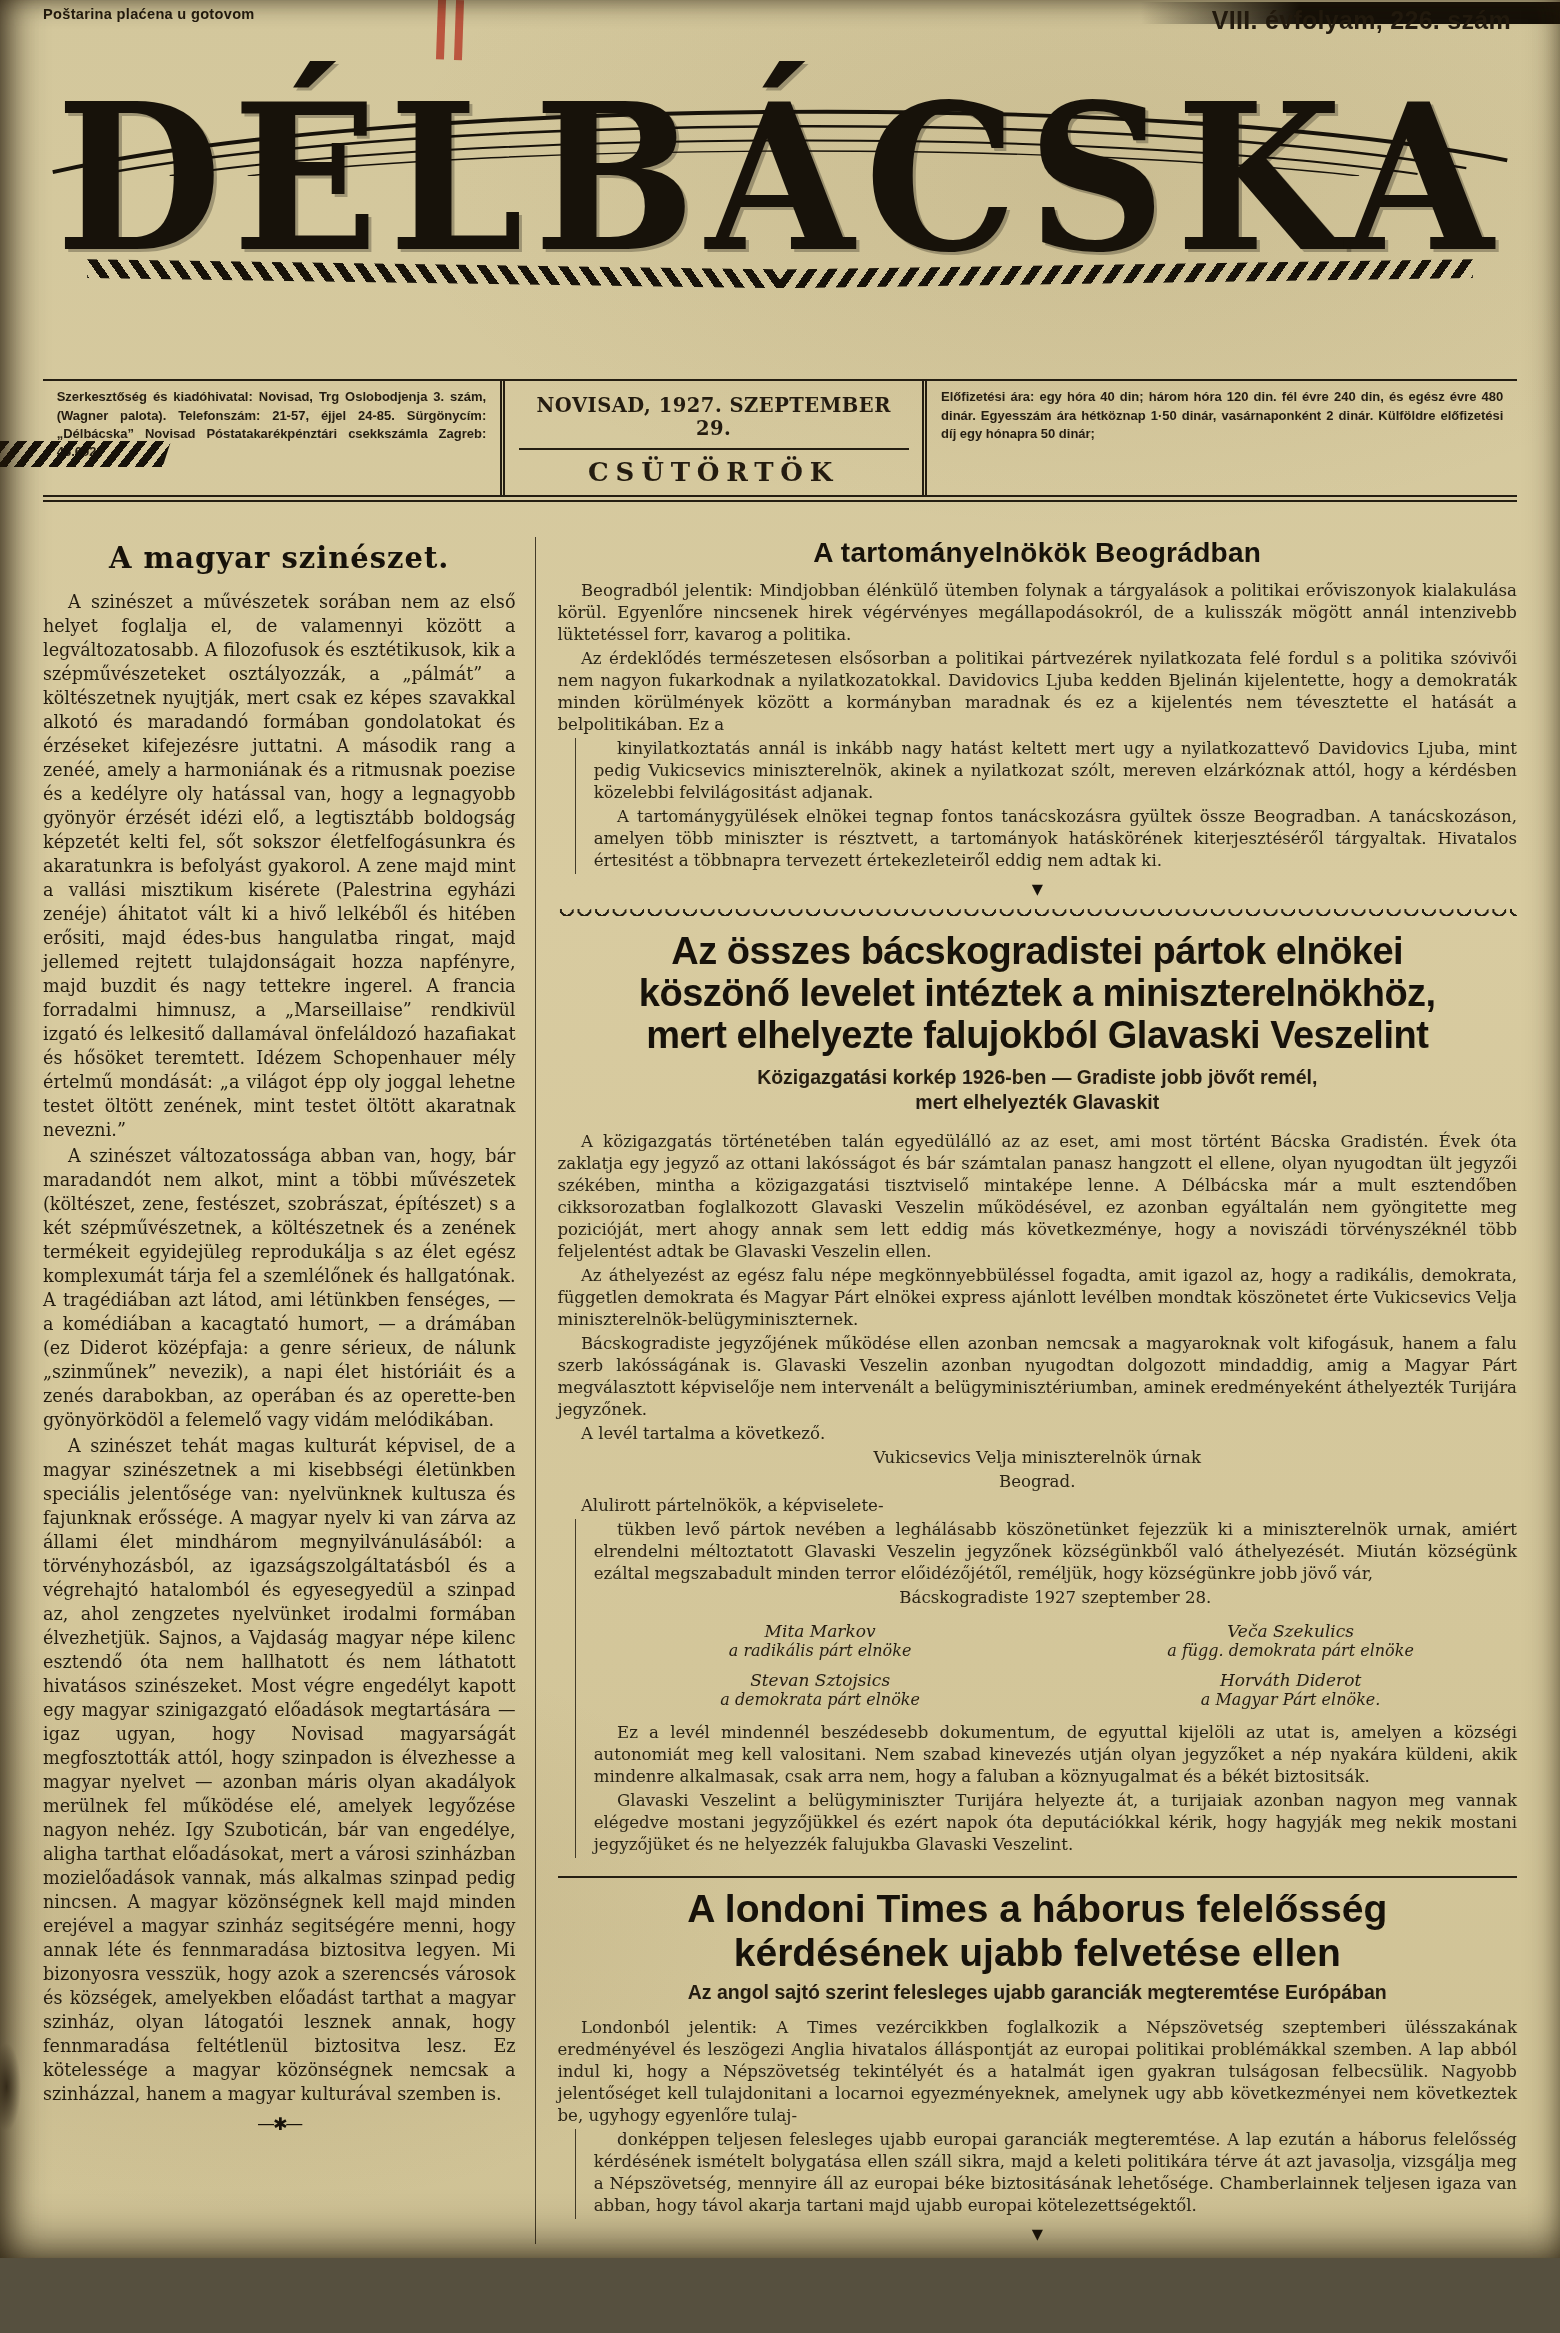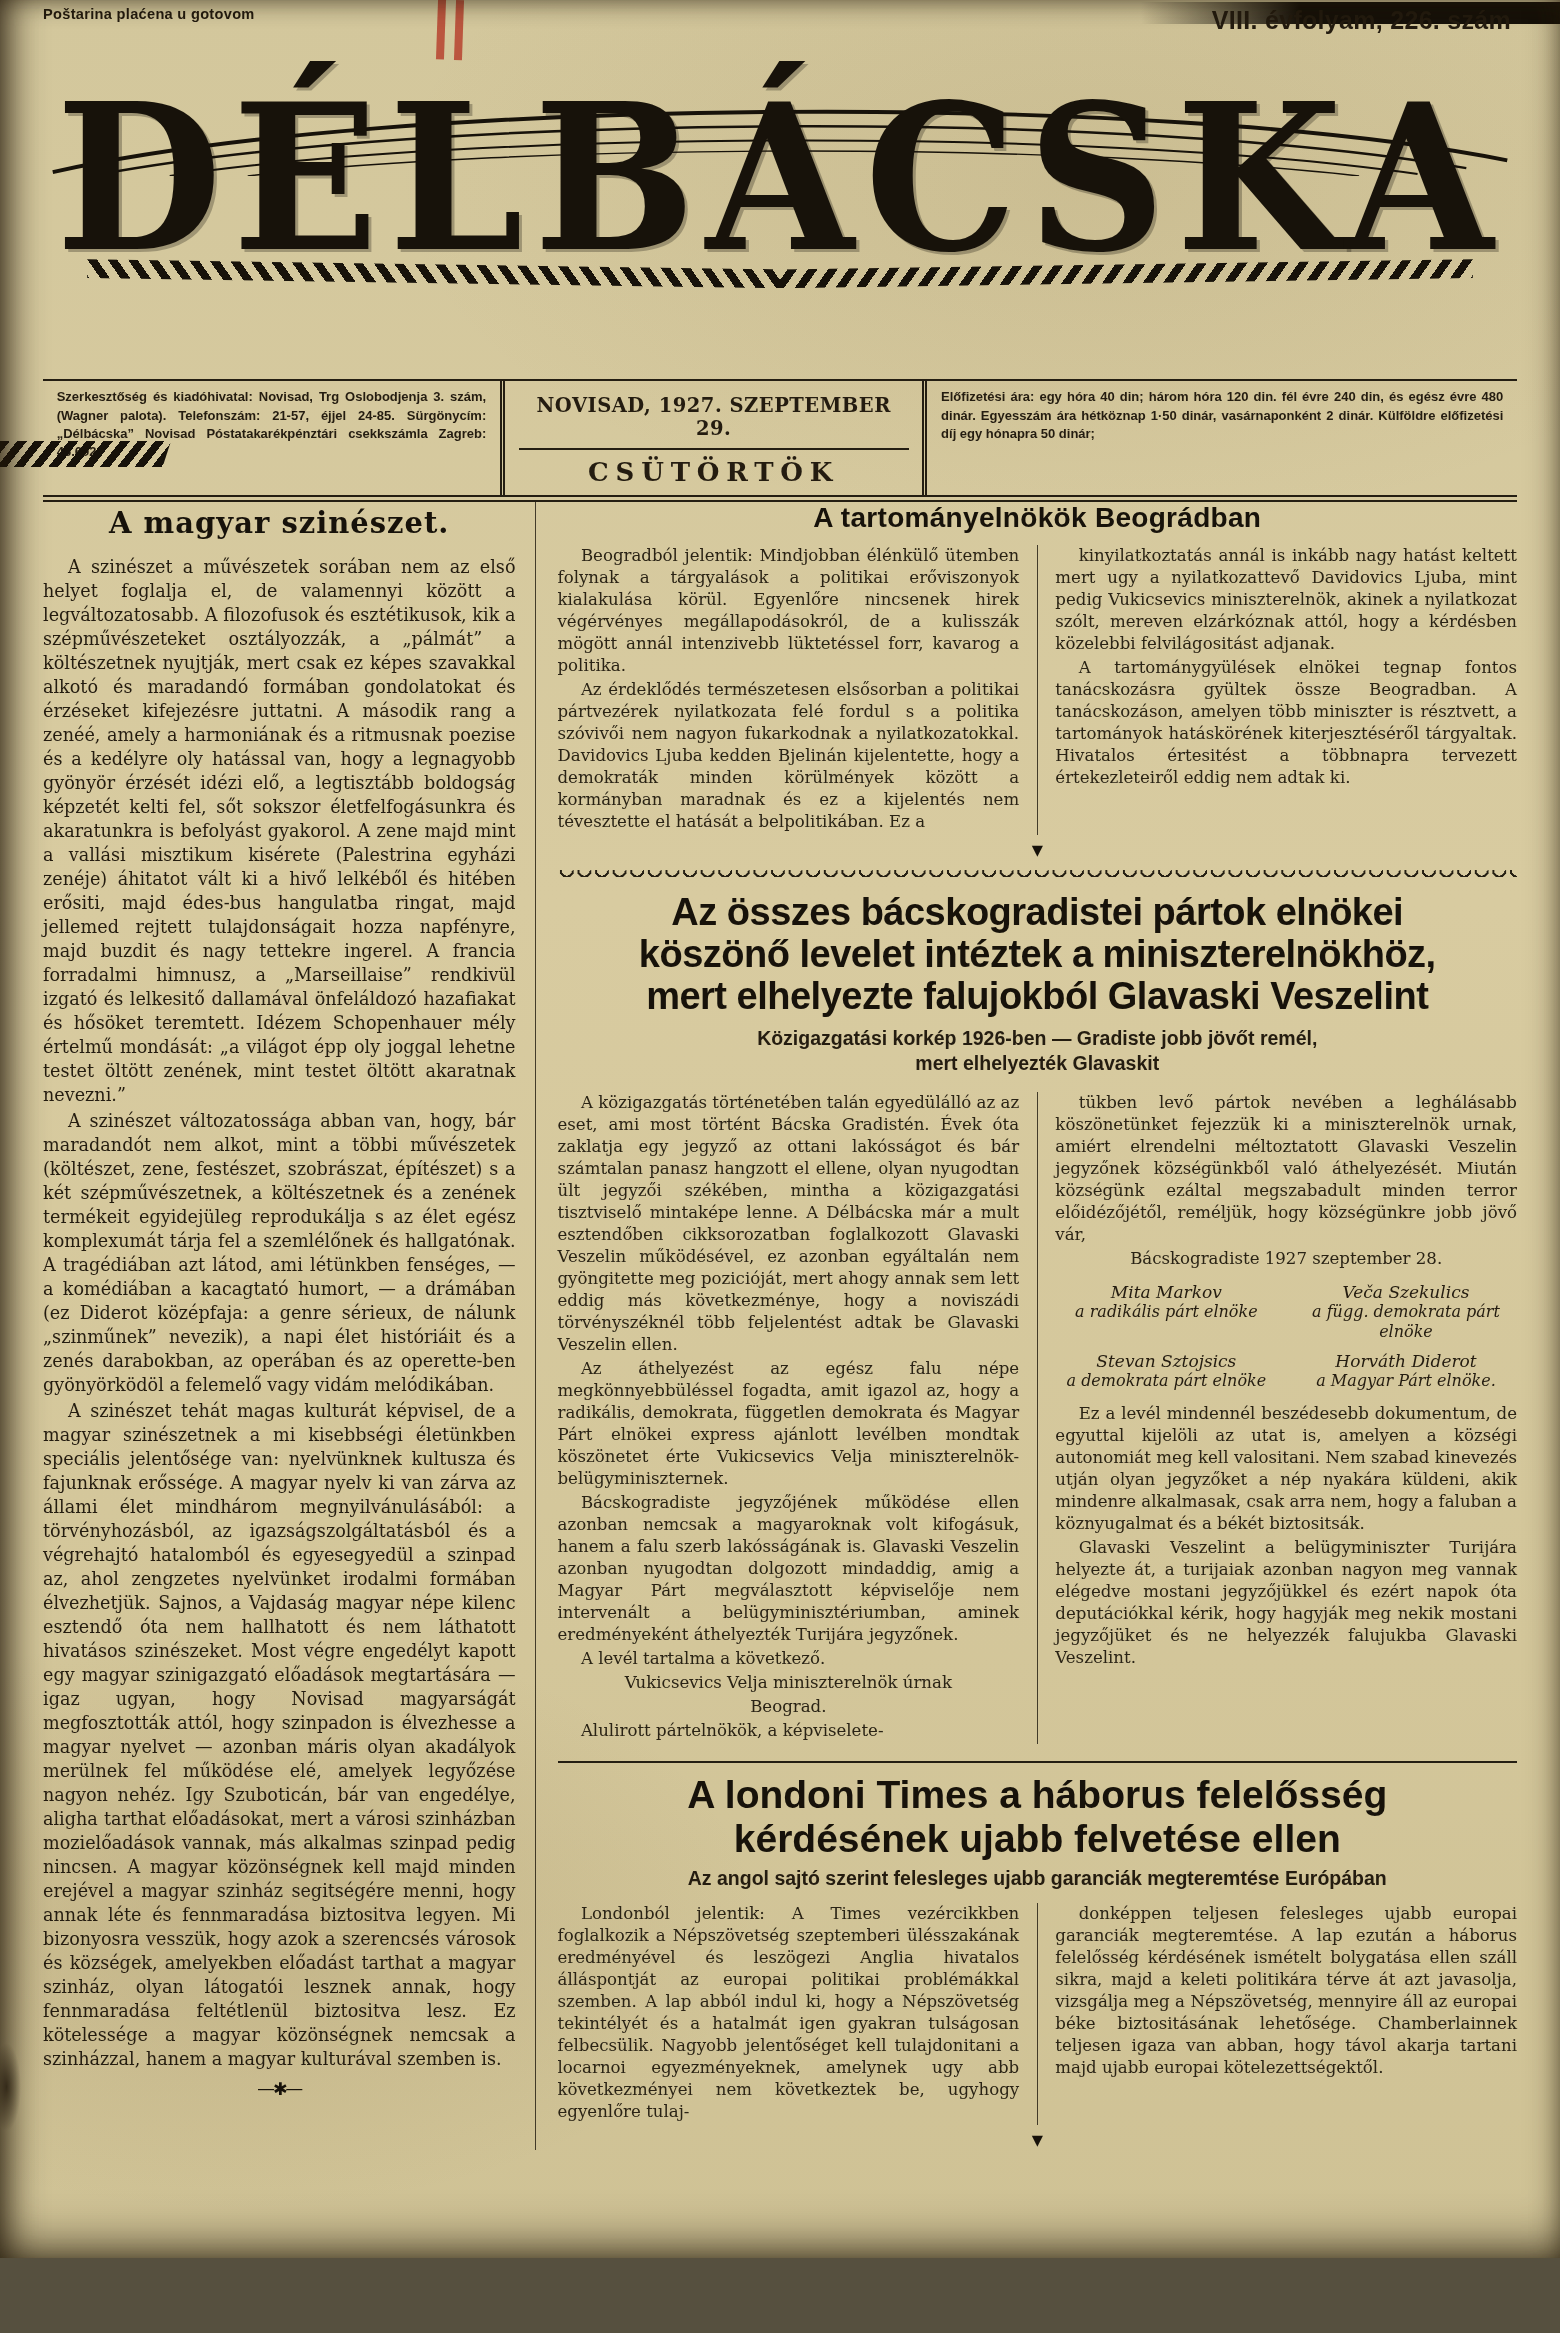--- a/index.html
+++ b/index.html
@@ -62,39 +62,39 @@
   .info-cell{box-sizing:border-box;padding:7.8px 13.7px;}
   .info-left{flex:0 0 31%;font:bold 13px/1.4 "Liberation Sans",sans-serif;text-align:justify;}
   .info-center{flex:0 0 29%;text-align:center;border-left:5.9px double #241e12;border-right:5.9px double #241e12;}
   .info-right{flex:1;font:bold 13px/1.4 "Liberation Sans",sans-serif;text-align:justify;}
   .dateline{font:bold 19.5px "DejaVu Serif",serif;letter-spacing:0.5px;padding:5.9px 0 7.8px;
     border-bottom:2px solid #241e12;}
   .day{font:bold 26px "DejaVu Serif",serif;letter-spacing:6.8px;padding-top:6.8px;}
   .underrule{height:2px;background:#241e12;margin-top:2.9px;}
 
   
-  .content{display:flex;}
+  .content{display:flex;margin-top:35px;}
   .col-left{flex:0 0 493px;box-sizing:border-box;padding-right:19.5px;
     border-right:1.5px solid rgba(30,24,12,.8);}
   .col-right{flex:1;box-sizing:border-box;padding-left:21.5px;min-width:0;}
 
   h1,h2{margin:0;color:#17120a;}
   .title1{font:bold 29px "DejaVu Serif",serif;text-align:center;letter-spacing:1px;margin:3.9px 0 15.6px;}
   .title2{font:bold 28px "Liberation Sans",sans-serif;text-align:center;margin:0 0 11.7px;letter-spacing:0.3px;}
   .bighead{font:bold 38px/1.1 "Liberation Sans",sans-serif;text-align:center;
     letter-spacing:-0.5px;margin:7.8px 0 7.8px;}
   .subhead{font:bold 19.5px/1.3 "Liberation Sans",sans-serif;text-align:center;margin:2px 0 15.6px;}
   .head4{font:bold 39px/1.12 "Liberation Sans",sans-serif;text-align:center;margin:7.8px 0 5.9px;}
   .sub4{font:bold 19.5px "Liberation Sans",sans-serif;text-align:center;margin:3.9px 0 13.7px;}
 
   .body1 p{margin:0 0 2px;text-indent:25px;font:17.6px/24px "DejaVu Serif",serif;
     text-align:justify;color:#241c10;}
   .tc p{margin:0 0 2px;text-indent:23.4px;font:16.6px/22px "DejaVu Serif",serif;
     text-align:justify;color:#2a2315;}
-  .twocol{display:flex;}
+  .twocol{display:flex;flex-direction:column;}
   .tc{flex:1;min-width:0;}
   .tc + .tc{border-left:1.5px solid rgba(30,24,12,.8);padding-left:17.6px;margin-left:17.6px;}
 
   .tc p.it{}
   .tc p.center{text-align:center;text-indent:0;}
 
   .sigs{display:grid;grid-template-columns:1fr 1fr;gap:9.8px 17.6px;margin:11.7px 0;
     font-style:italic;text-align:center;}
   .sig-name{font-weight:normal;font-size:17px;}
   .sig-role{font-size:16px;line-height:1.25;}

